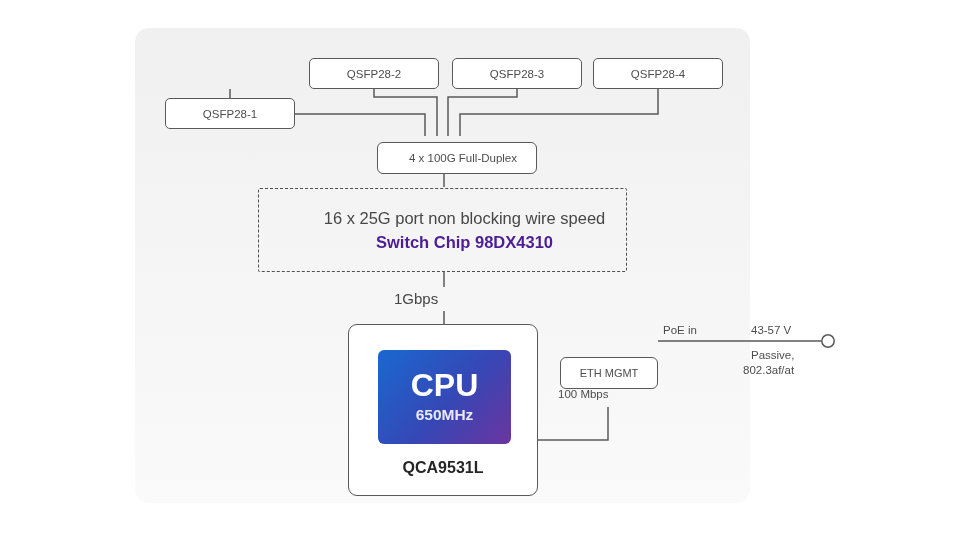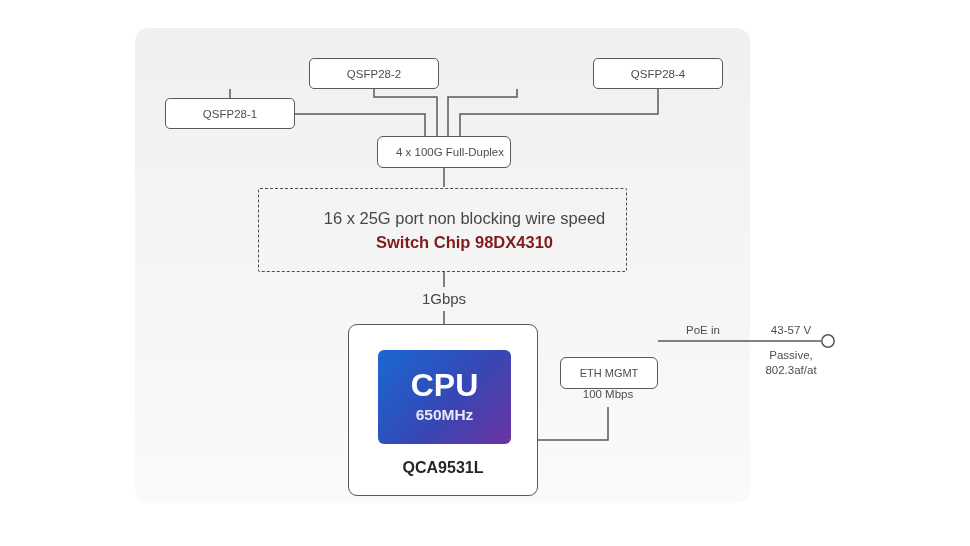--- a/index.html
+++ b/index.html
@@ -23,30 +23,30 @@
   .connectors{position:absolute;left:0;top:0;width:970px;height:546px;pointer-events:none;}
   .connectors path{stroke:var(--line);stroke-width:1.5;fill:none;}
   .connectors circle{stroke:var(--line);stroke-width:1.5;fill:#ffffff;}
 
   .node{position:absolute;display:flex;align-items:center;justify-content:center;
     background:#ffffff;border:1.5px solid var(--line);color:var(--text);}
 
   .qsfp{top:58px;width:130px;height:31px;border-radius:5px;font-size:11.5px;}
   .qsfp1{left:165px;margin-top:40px;} .qsfp2{left:309px;} .qsfp3{left:452px;} .qsfp4{left:593px;}
 
-  .uplink{left:377px;top:136px;width:134px;height:32px;border-radius:6px;font-size:11.5px;padding-left:12px;}
+  .uplink{left:377px;top:142px;width:160px;height:32px;border-radius:6px;font-size:11.5px;padding-left:12px;}
 
   .switch-chip{position:absolute;left:258px;top:188px;width:369px;height:84px;
     border:1.5px dashed #4f4f4f;border-radius:2px;
     display:flex;flex-direction:column;align-items:center;justify-content:center;gap:5px;padding-left:44px;}
   .switch-desc{font-size:16.5px;color:#474747;}
-  .switch-name{font-size:16.5px;font-weight:bold;color:#7f1d1d;}
+  .switch-name{font-size:16.5px;font-weight:bold;color:#4c1d95;}
 
   .label{position:absolute;color:var(--text);font-size:11.5px;line-height:14px;
-    text-align:center;}
+    }
 
   .speed-1g{left:394px;top:290px;width:100px;font-size:15px;line-height:18px;color:#474747;}
 
   .cpu-box{position:absolute;left:348px;top:324px;width:190px;height:172px;
     background:#ffffff;border:1.5px solid var(--line);border-radius:9px;}
   .cpu-die{position:absolute;left:29px;top:25px;width:133px;height:94px;border-radius:6px;
     background:linear-gradient(132deg,var(--cpu-grad-start) 0%,var(--cpu-grad-mid) 55%,var(--cpu-grad-end) 100%);
     display:flex;flex-direction:column;align-items:center;justify-content:center;gap:5px;}
   .cpu-title{color:#ffffff;font-size:32px;font-weight:bold;line-height:30px;}
   .cpu-clock{color:#e9e9f6;font-size:15.5px;line-height:19px;font-weight:bold;}
@@ -81,20 +81,23 @@
     <path d="M658 341 L821 341"></path>
     <circle cx="828" cy="341" r="6.2"></circle>
   </svg>
 
   <div class="node qsfp qsfp1">
     <span>QSFP28-1</span>
   </div>
   <div class="node qsfp qsfp2">
     <span>QSFP28-2</span>
   </div>
+  <div class="node qsfp qsfp3">
+    <span>QSFP28-3</span>
+  </div>
   <div class="node qsfp qsfp4">
     <span>QSFP28-4</span>
   </div>
 
   <div class="node uplink">
     <span>4 x 100G Full-Duplex</span>
   </div>
 
   <div class="switch-chip">
     <div class="switch-desc">16 x 25G port non blocking wire speed</div>

